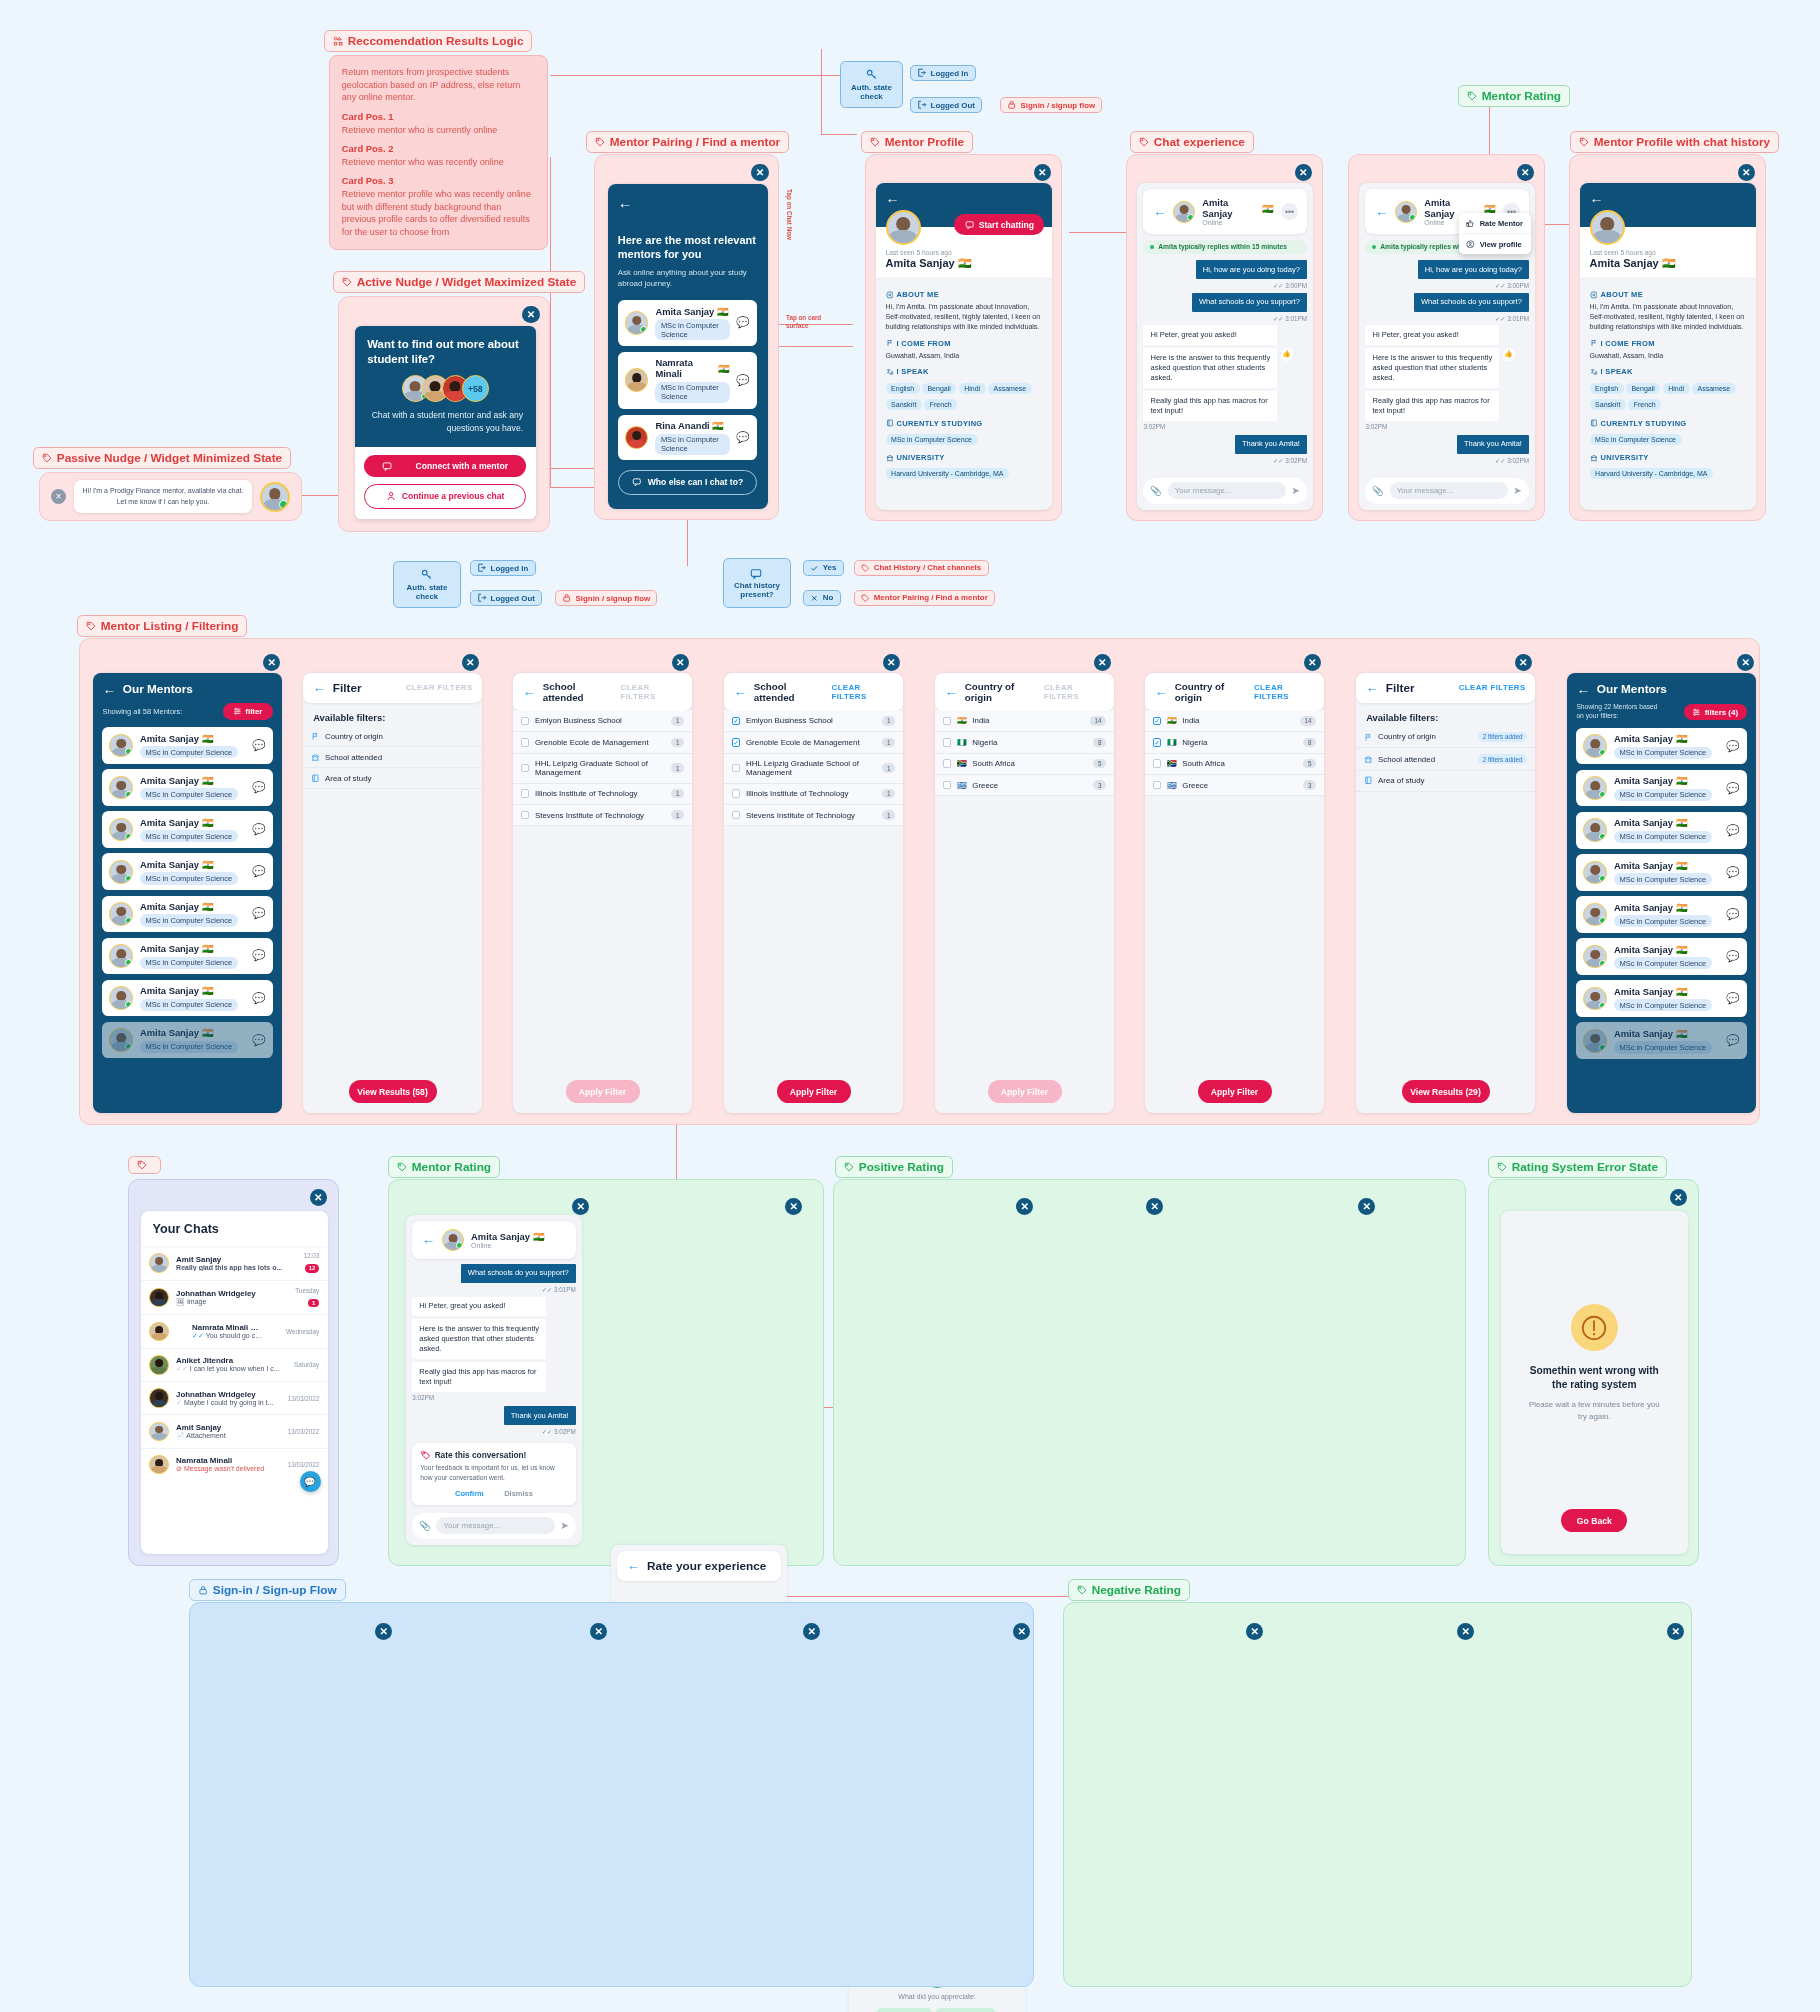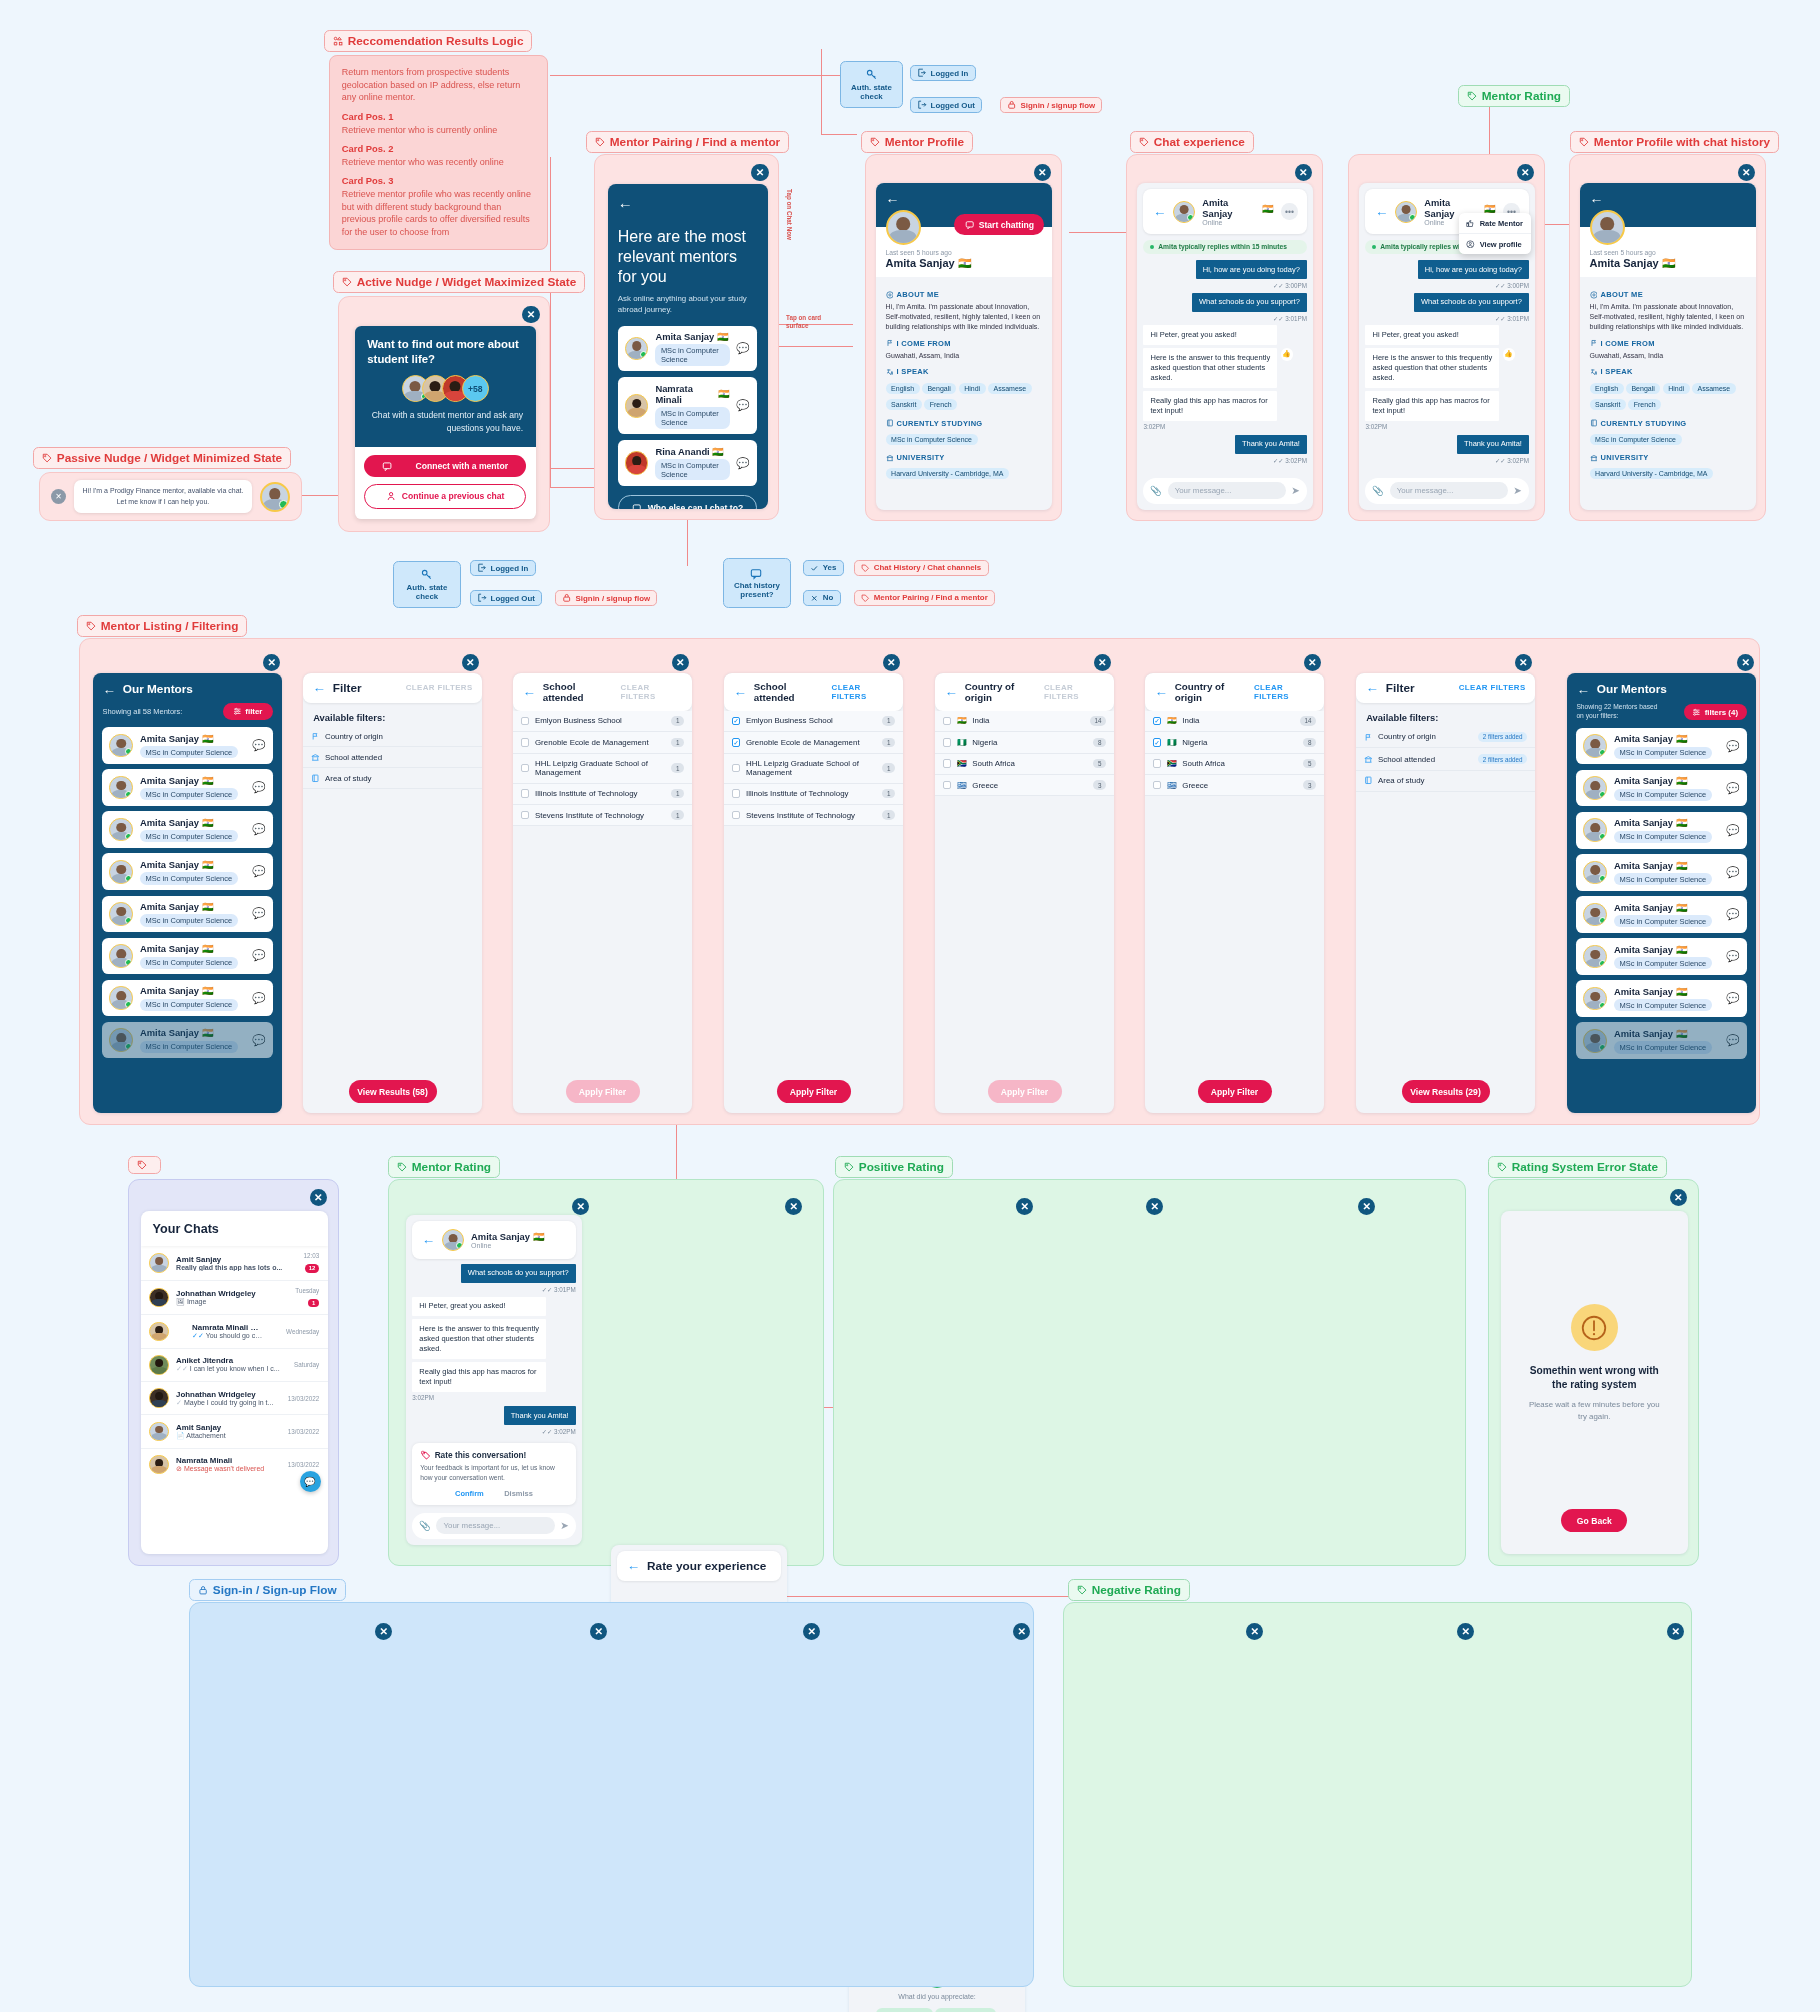--- a/index.html
+++ b/index.html
@@ -254,21 +254,21 @@
         <path d="M2 2h6l6 6-6 6-6-6z"></path>
         <circle cx="5" cy="5" r="1"></circle>
       </svg>
     <span>Mentor Pairing / Find a mentor</span>
   </span>
 </div>
 <div class="frame red abs" style="left:594px;top:154px;width:185px;height:366px;">
   <div class="abs close" style="right:9.4px;top:8.6px;">✕</div>
   <div class="scr navy abs" style="left:12.6px;top:29px;width:160px;height:325px;padding:11px 10.2px;">
     <div class="back" style="color:#fff;font-size:15px;">←</div>
-    <div style="font-size:16px;font-weight:400;color:#fff;line-height:1.25;margin-top:17px;">Here are the most relevant mentors for you</div>
+    <div style="font-size:11px;font-weight:700;color:#fff;line-height:1.25;margin-top:24px;">Here are the most relevant mentors for you</div>
     <div style="font-size:7.9px;color:#cfe2ef;line-height:1.45;margin-top:5.5px;">Ask online anything about your study abroad journey.</div>
     <div style="margin-top:10.2px;">
       <div class="mcard" style="margin-bottom:6.3px;">
         <div class="av" style="width:23.6px;height:23.6px;">
             <i></i>
             <b></b>
             <span class="dot"></span>
           </div>
         <div><div class="mname">
               <span>Amita Sanjay</span>

